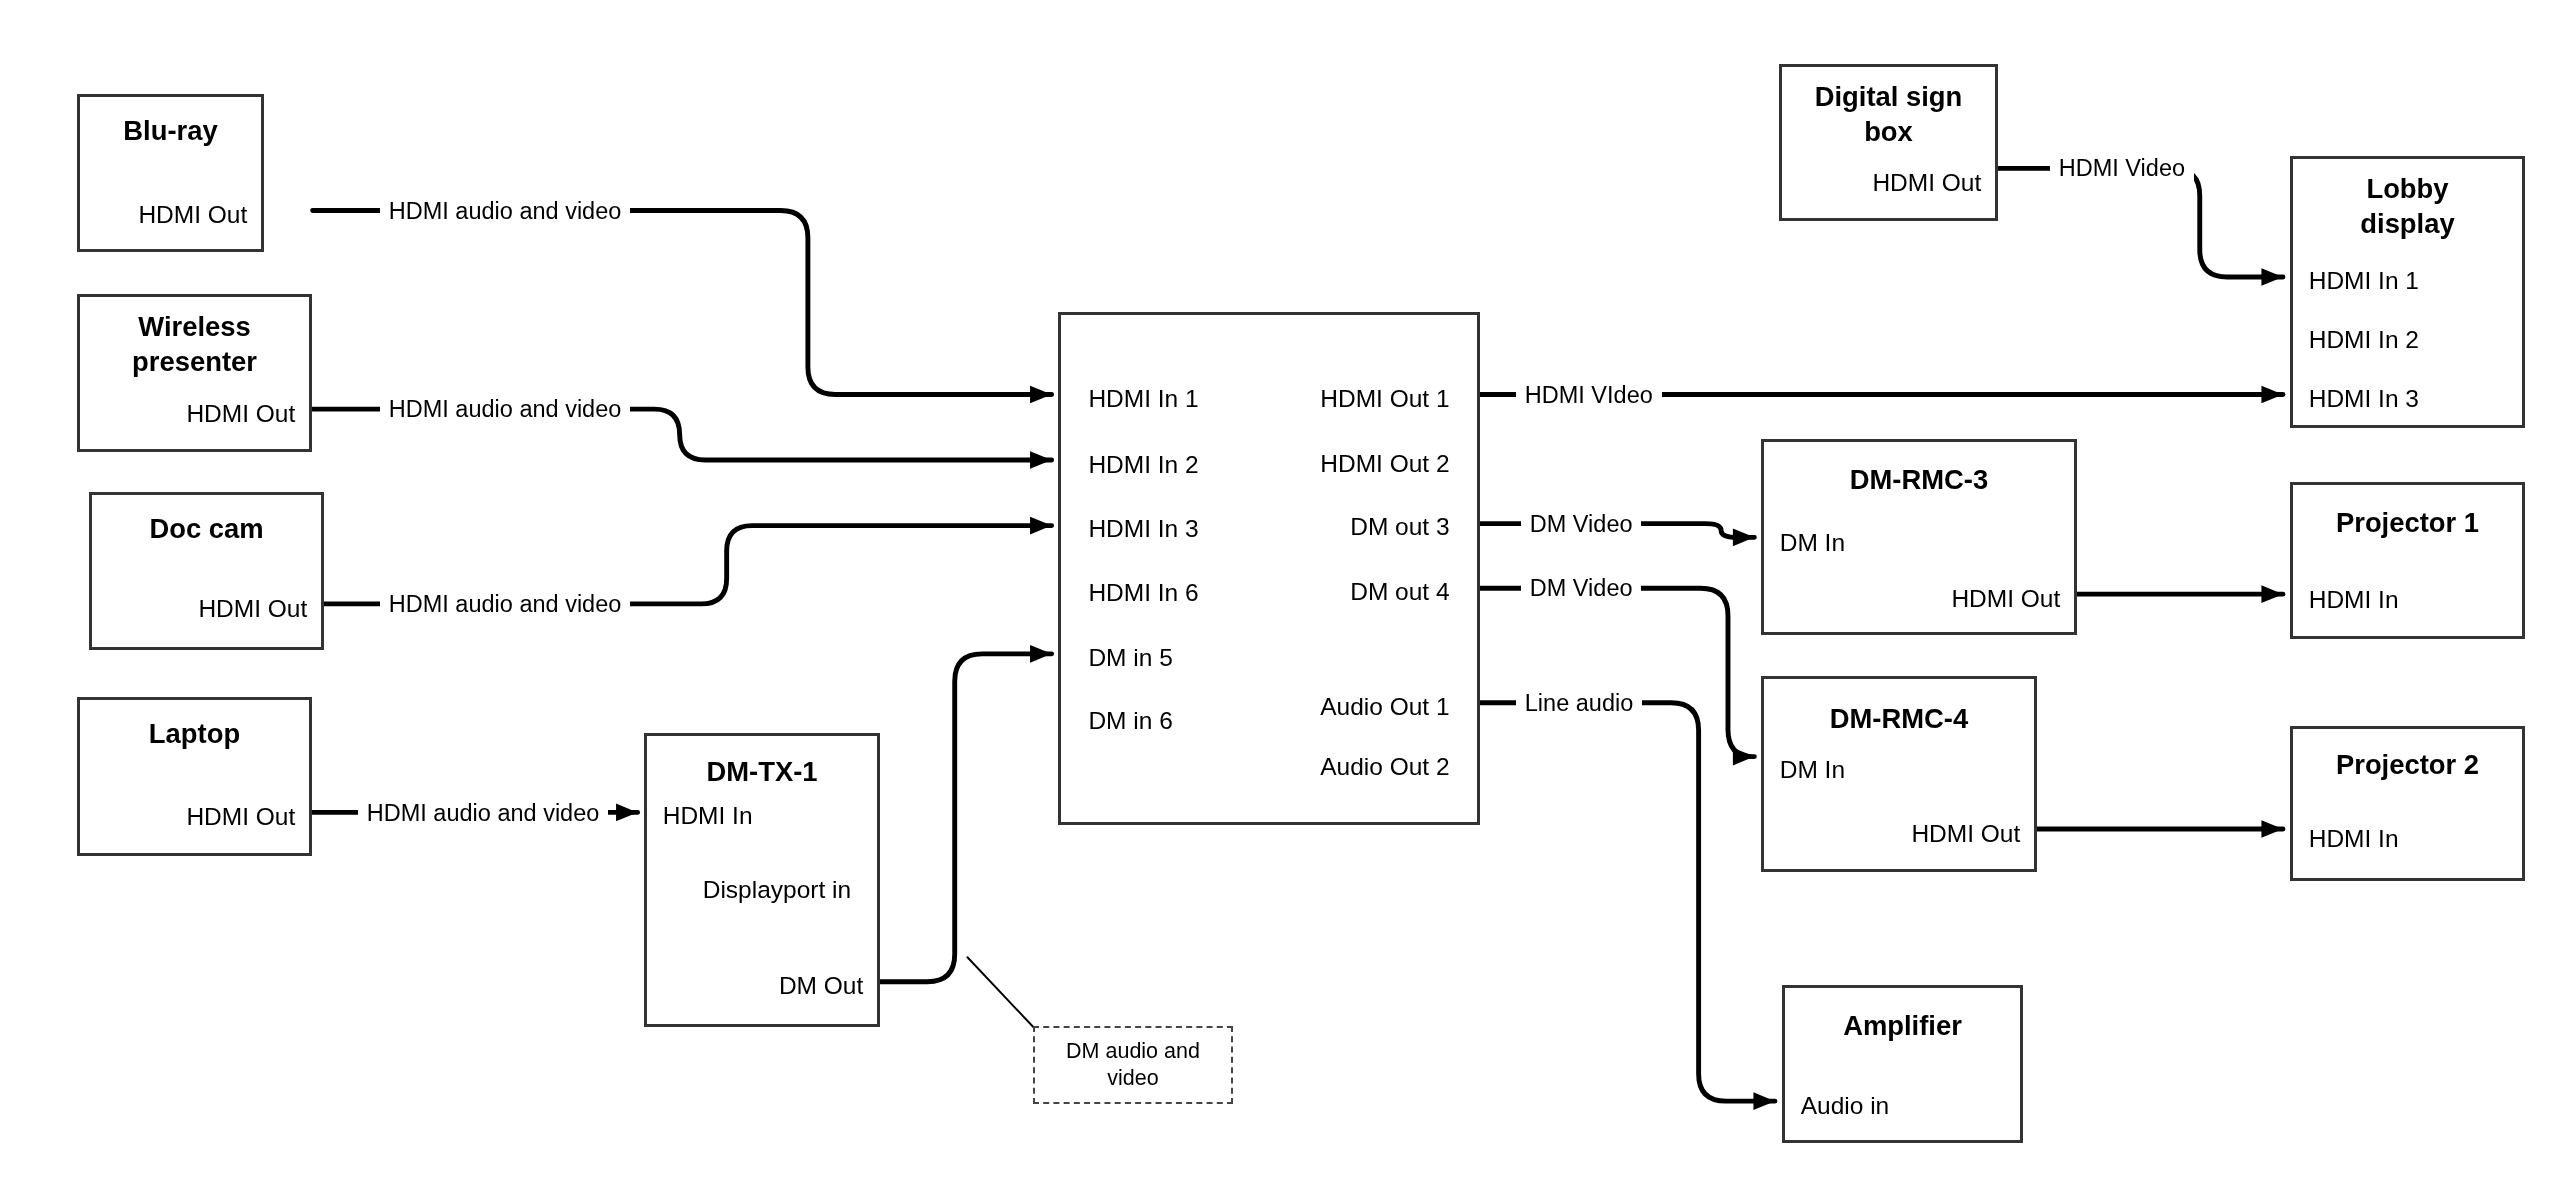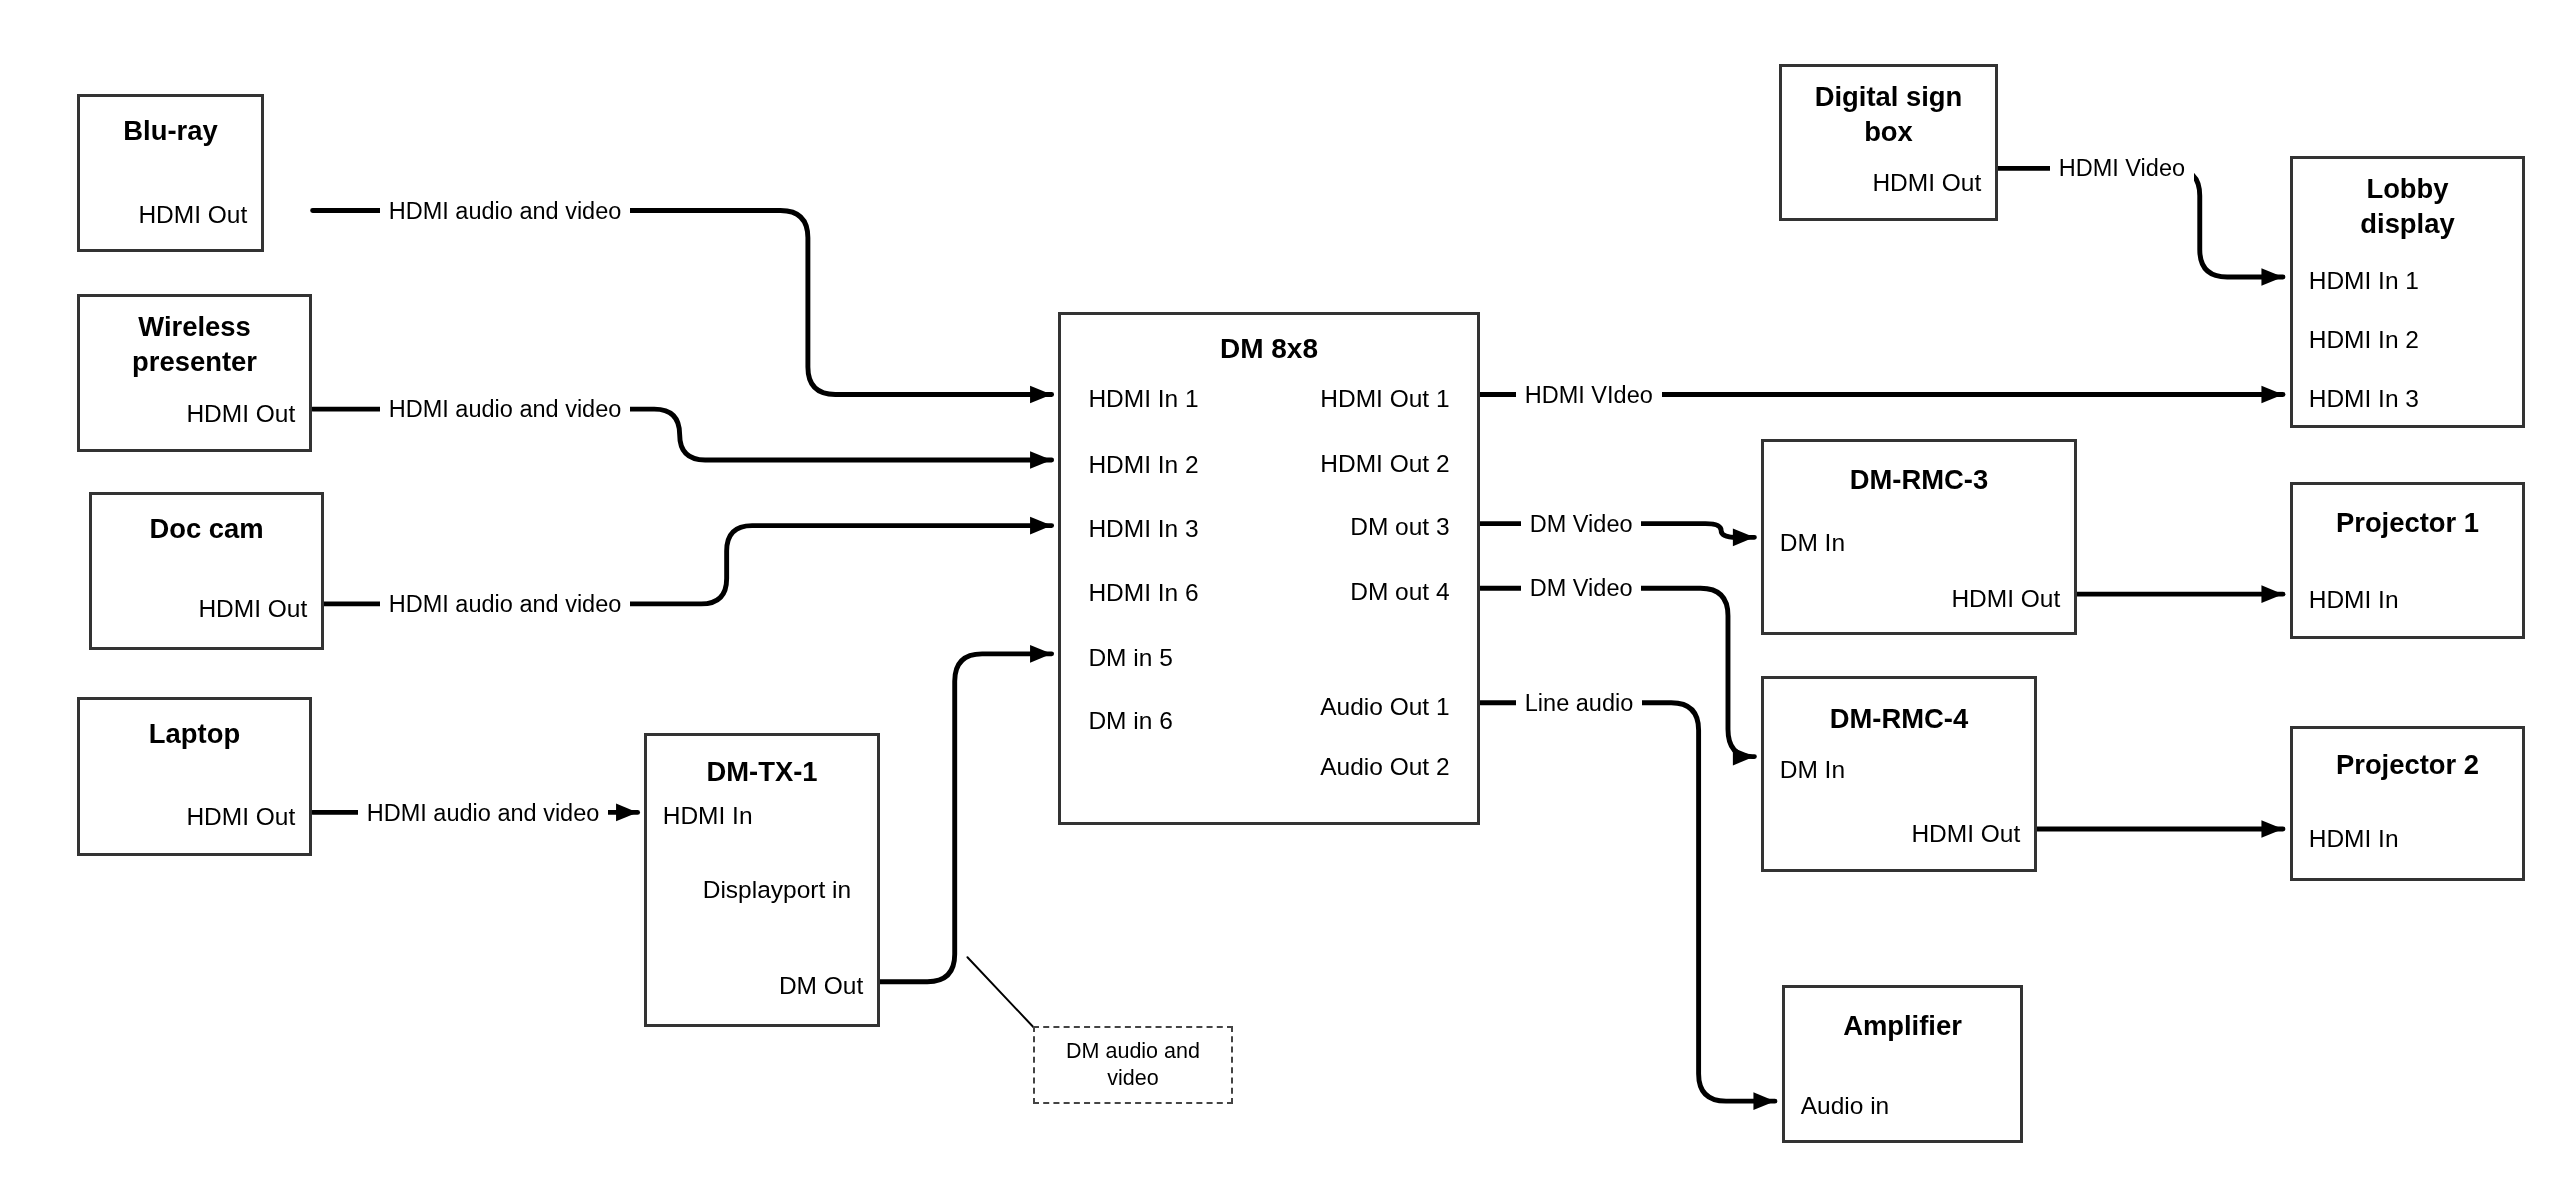--- a/index.html
+++ b/index.html
@@ -112,21 +112,20 @@
   </div>
 
   <div class="node" style="left:644px;top:733px;width:236px;height:294px;">
     <div class="title" style="top:17.6px;">DM-TX-1</div>
     <div class="port left" style="top:79px;">HDMI In</div>
     <div class="port left" style="top:153px;margin-left:40px;">Displayport in</div>
     <div class="port right" style="top:249px;">DM Out</div>
   </div>
 
   <div class="node" style="left:1058px;top:312px;width:422px;height:513px;">
-    <div class="title" style="top:15.7px;font-size:28px;">DM 8x8</div>
     <div class="port left" style="top:83px;left:27.4px;">HDMI In 1</div>
     <div class="port left" style="top:149px;left:27.4px;">HDMI In 2</div>
     <div class="port left" style="top:213px;left:27.4px;">HDMI In 3</div>
     <div class="port left" style="top:277px;left:27.4px;">HDMI In 6</div>
     <div class="port left" style="top:342px;left:27.4px;">DM in 5</div>
     <div class="port left" style="top:405px;left:27.4px;">DM in 6</div>
     <div class="port right" style="top:83px;right:27.4px;">HDMI Out 1</div>
     <div class="port right" style="top:148px;right:27.4px;">HDMI Out 2</div>
     <div class="port right" style="top:211px;right:27.4px;">DM out 3</div>
     <div class="port right" style="top:276px;right:27.4px;margin-left:32px;">DM out 4</div>

